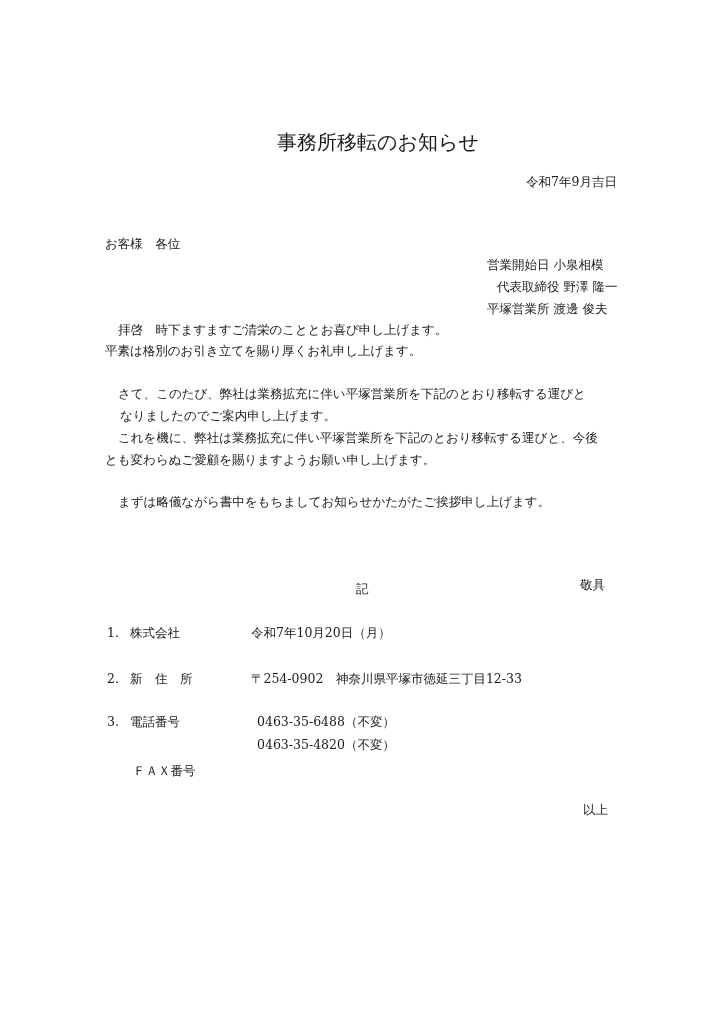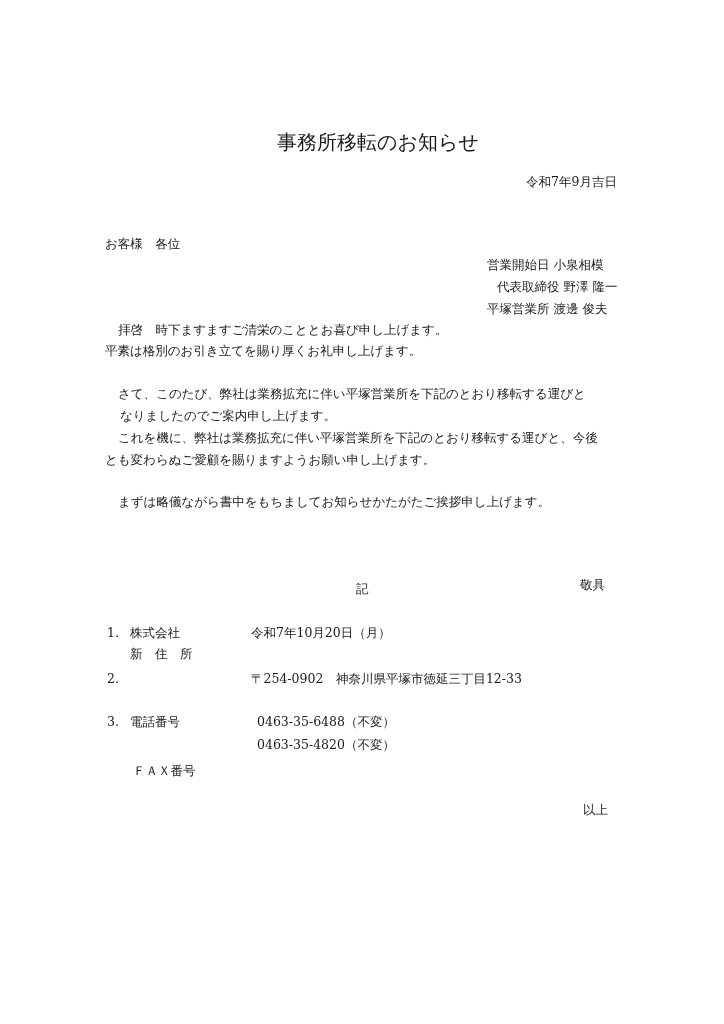--- a/index.html
+++ b/index.html
@@ -31,21 +31,21 @@
 
   <div class="t" style="left:580px; top:537px;margin-top:40px;">敬具</div>
   <div class="t" style="left:356px; top:581px;">記</div>
 
   <div>
     <div class="t" style="left:107px; top:625px;">1.</div>
     <div class="t" style="left:130px; top:625px;">株式会社</div>
     <div class="t" style="left:251px; top:625px;">令和7年10月20日（月）</div>
 
     <div class="t" style="left:107px; top:671px;">2.</div>
-    <div class="t" style="left:130px; top:646px;">新　住　所</div>
+    <div class="t" style="left:130px; top:671px;">新　住　所</div>
     <div class="t" style="left:251px; top:671px;">〒254-0902　神奈川県平塚市徳延三丁目12-33</div>
 
     <div class="t" style="left:107px; top:714px;">3.</div>
     <div class="t" style="left:130px; top:714px;">電話番号</div>
     <div class="t" style="left:257px; top:714px;">0463-35-6488（不変）</div>
 
     <div class="t" style="left:133px; top:763px;">ＦＡＸ番号</div>
     <div class="t" style="left:257px; top:737px;">0463-35-4820（不変）</div>
   </div>
 

